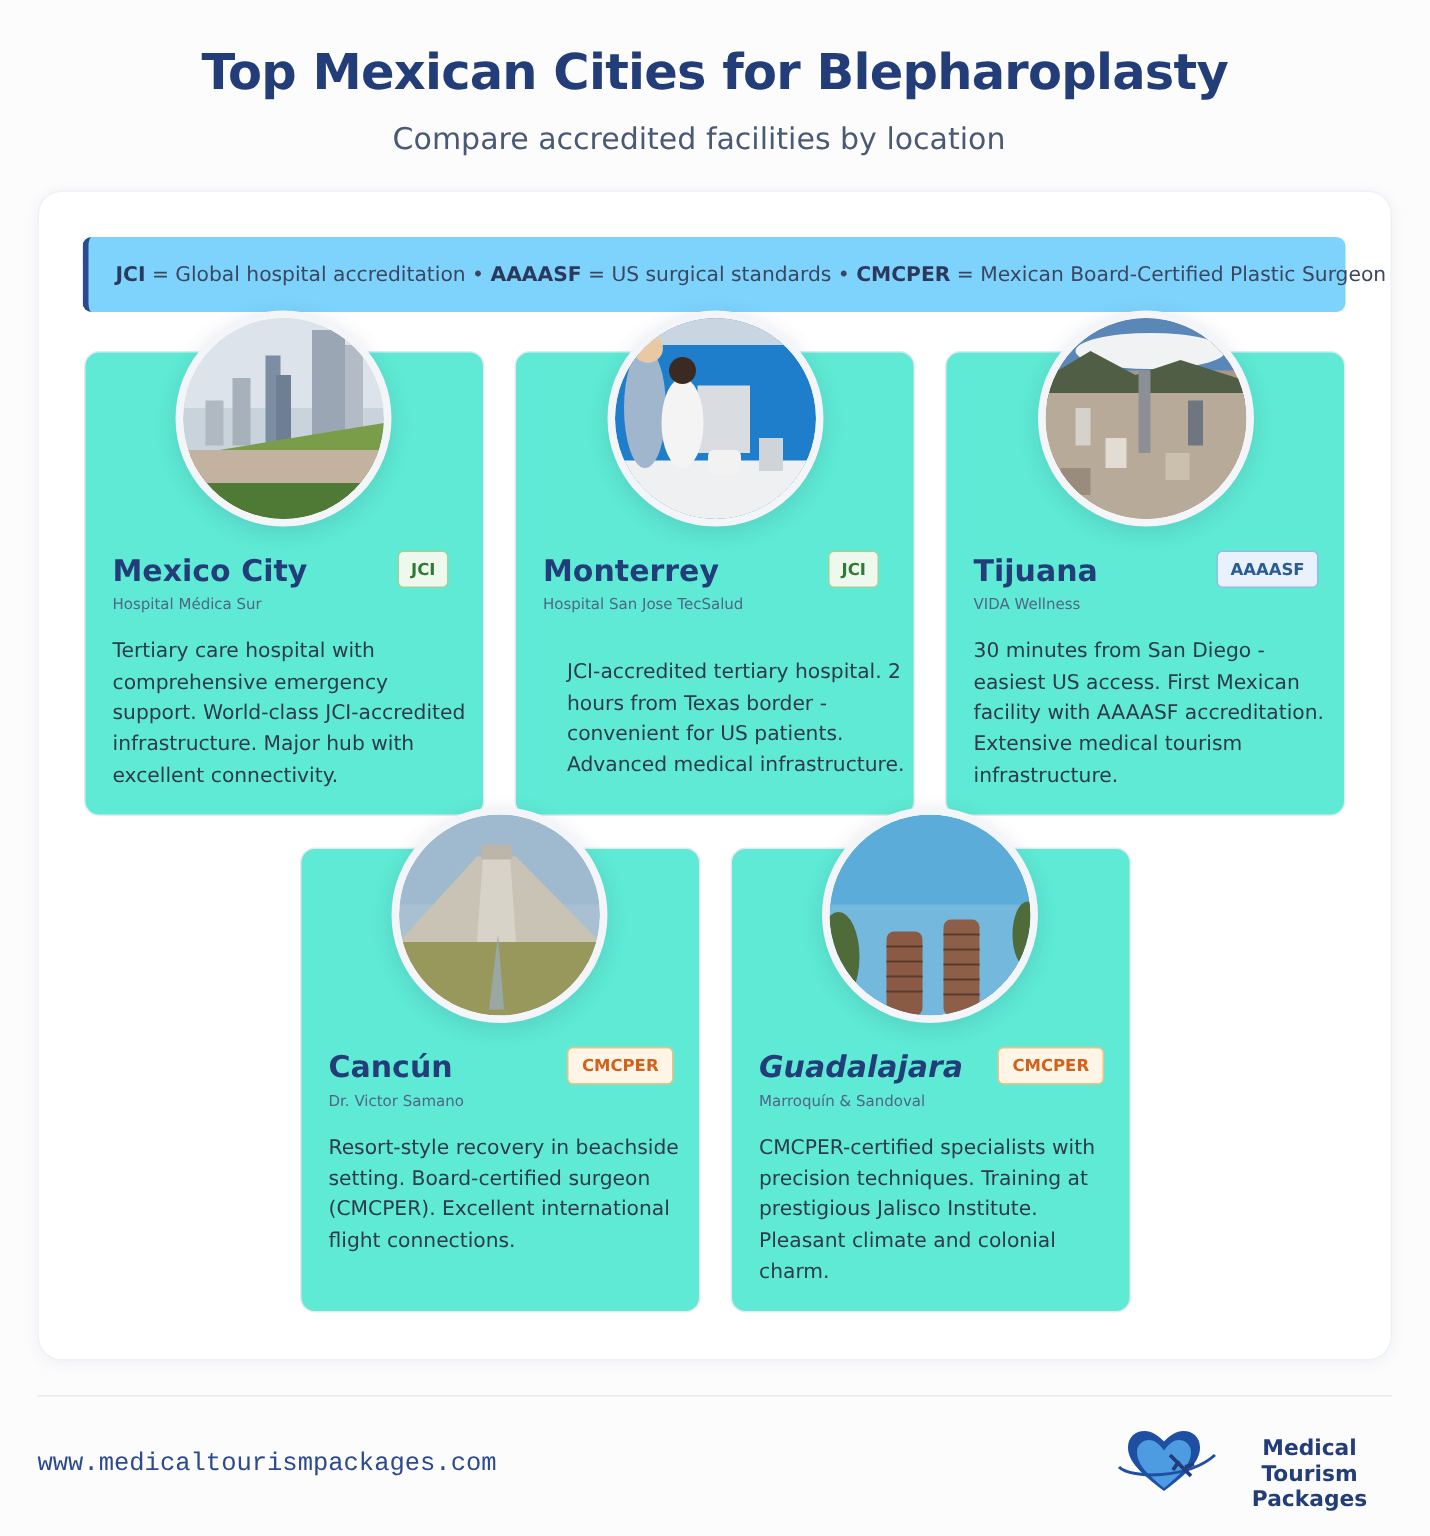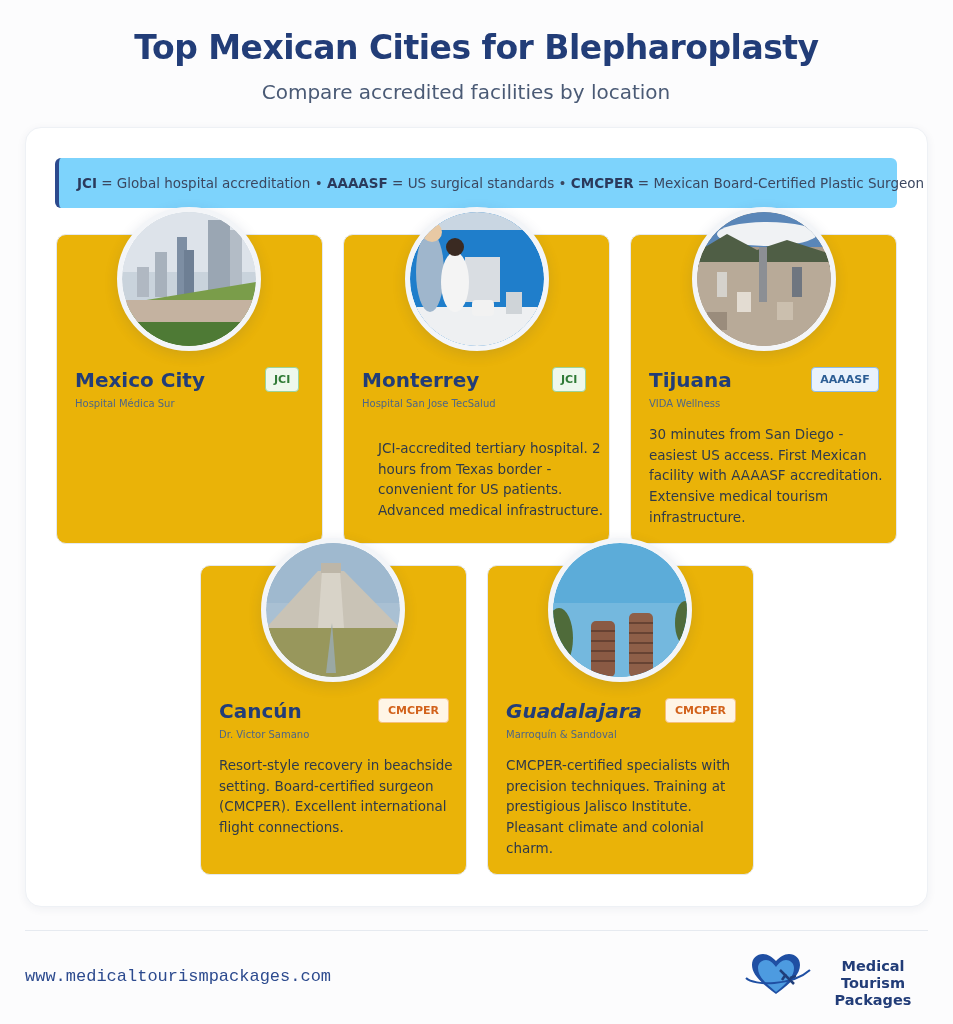--- a/index.html
+++ b/index.html
@@ -7,21 +7,21 @@
     body { font-family: "DejaVu Sans", "Liberation Sans", sans-serif; color: #2d3748; position: relative; overflow: hidden; }
 
     .title { position: absolute; top: 28px; left: 0; width: 953px; text-align: center; font-size: 33px; font-weight: bold; color: #223d78; letter-spacing: -0.5px; }
     .subtitle { position: absolute; top: 80px; left: 0; width: 932px; text-align: center; font-size: 20px; color: #4a5a75; }
 
     .panel { position: absolute; left: 25px; top: 127px; width: 903px; height: 780px; background: #ffffff; border: 1px solid #eef1f5; border-radius: 16px; box-shadow: 0 2px 10px rgba(30,50,90,0.06); }
 
     .legend { position: absolute; left: 55px; top: 158px; width: 842px; height: 50px; background: #7dd3fc; border-left: 4px solid #2c4a8e; border-radius: 6px; font-size: 13.5px; color: #3b4760; padding: 17px 0 0 18px; white-space: nowrap; }
     .legend b { color: #2b3a5c; }
 
-    .card { position: absolute; width: 267px; height: 310px; background: #eab308; border: 1px solid #e5e9ef; border-radius: 10px; }
+    .card { position: absolute; width: 267px; height: 310px; background: #5eead4; border: 1px solid #e5e9ef; border-radius: 10px; }
     .photo-ring { position: absolute; width: 144px; height: 144px; border-radius: 50%; background: #fff; box-shadow: 0 4px 14px rgba(40,60,100,0.14); border: 5px solid #f3f5f8; overflow: hidden; }
     .photo { width: 100%; height: 100%; border-radius: 50%; }
 
     .city { position: absolute; font-size: 20px; font-weight: bold; color: #223d78; }
     .facility { position: absolute; font-size: 10px; color: #4f6686; }
     .desc { position: absolute; width: 236px; font-size: 13.5px; line-height: 20.7px; color: #2f3a4b; }
     .badge { position: absolute; height: 25px; border-radius: 4px; font-size: 11px; font-weight: bold; text-align: center; line-height: 23px; padding: 0 8px; }
     .badge-jci { background: #eef8ec; border: 1px solid #9cd39a; color: #2f7a35; }
     .badge-aaaasf { background: #e9f2fc; border: 1px solid #8fbce8; color: #2b5d94; }
     .badge-cmcper { background: #fff5e6; border: 1px solid #f5c07e; color: #d2621b; }
@@ -43,20 +43,21 @@
   <b>JCI</b>
   <span>= Global hospital accreditation</span><span> • </span><b>AAAASF</b>
   <span>= US surgical standards</span><span> • </span><b>CMCPER</b>
   <span>= Mexican Board-Certified Plastic Surgeon</span>
 </div>
 
 <div class="card" style="left:56px;top:234px;">
   <div class="city" style="left:18px;top:133px;">Mexico City</div>
   <div class="badge badge-jci" style="left:208px;top:132px;">JCI</div>
   <div class="facility" style="left:18px;top:163px;">Hospital Médica Sur</div>
+  <div class="desc" style="left:18px;top:189px;">Tertiary care hospital with comprehensive emergency support. World-class JCI-accredited infrastructure. Major hub with excellent connectivity.</div>
 </div>
 <div class="photo-ring" style="left:117px;top:207px;">
   <svg class="photo" viewBox="0 0 134 134">
     <rect width="134" height="134" fill="#c9d3dc"></rect>
     <rect x="0" y="0" width="134" height="60" fill="#dde3ea"></rect>
     <rect x="86" y="8" width="22" height="75" fill="#9aa6b3"></rect>
     <rect x="108" y="18" width="12" height="65" fill="#b3bcc6"></rect>
     <rect x="55" y="25" width="10" height="60" fill="#7d8ea3"></rect>
     <rect x="33" y="40" width="12" height="45" fill="#a7b1bc"></rect>
     <rect x="62" y="38" width="10" height="45" fill="#6e7f94"></rect>

